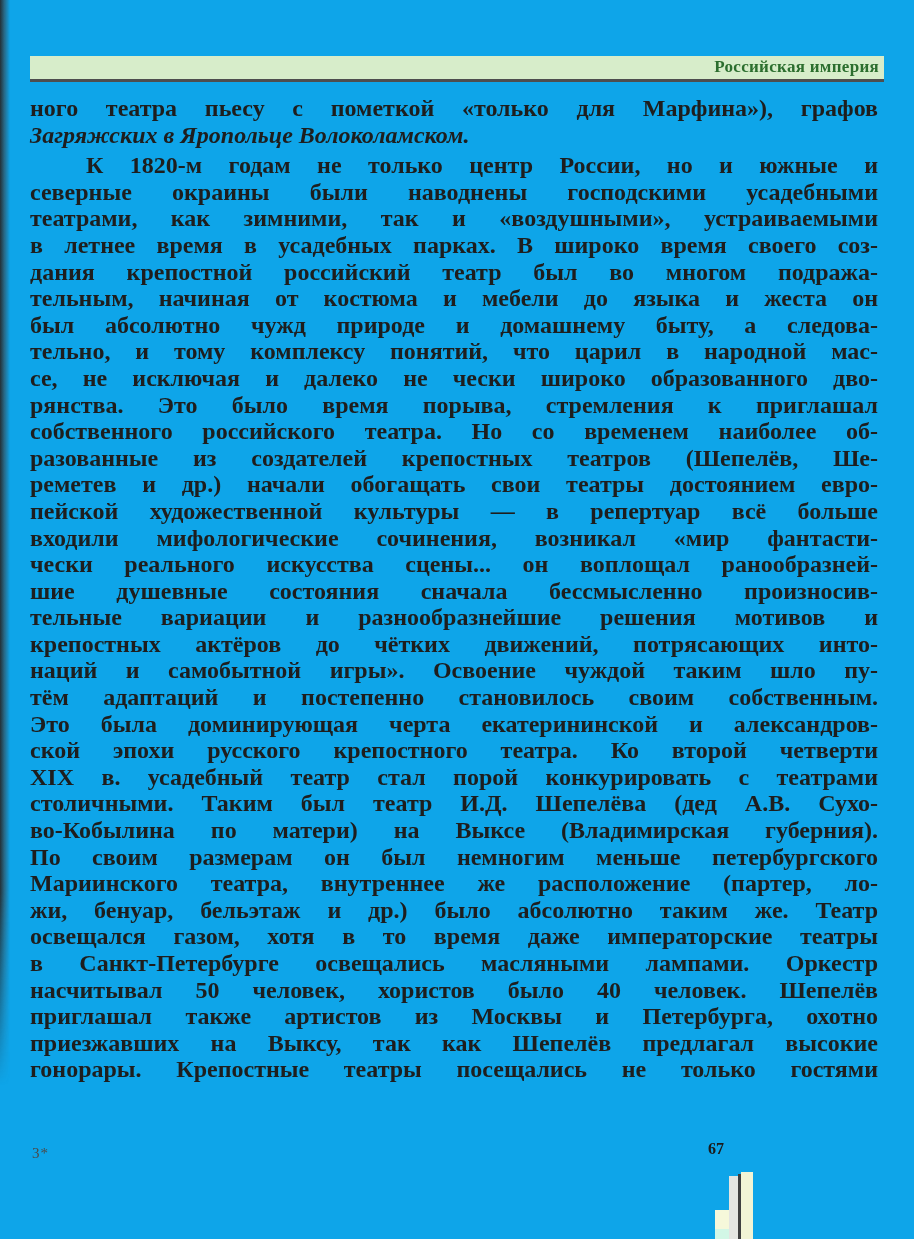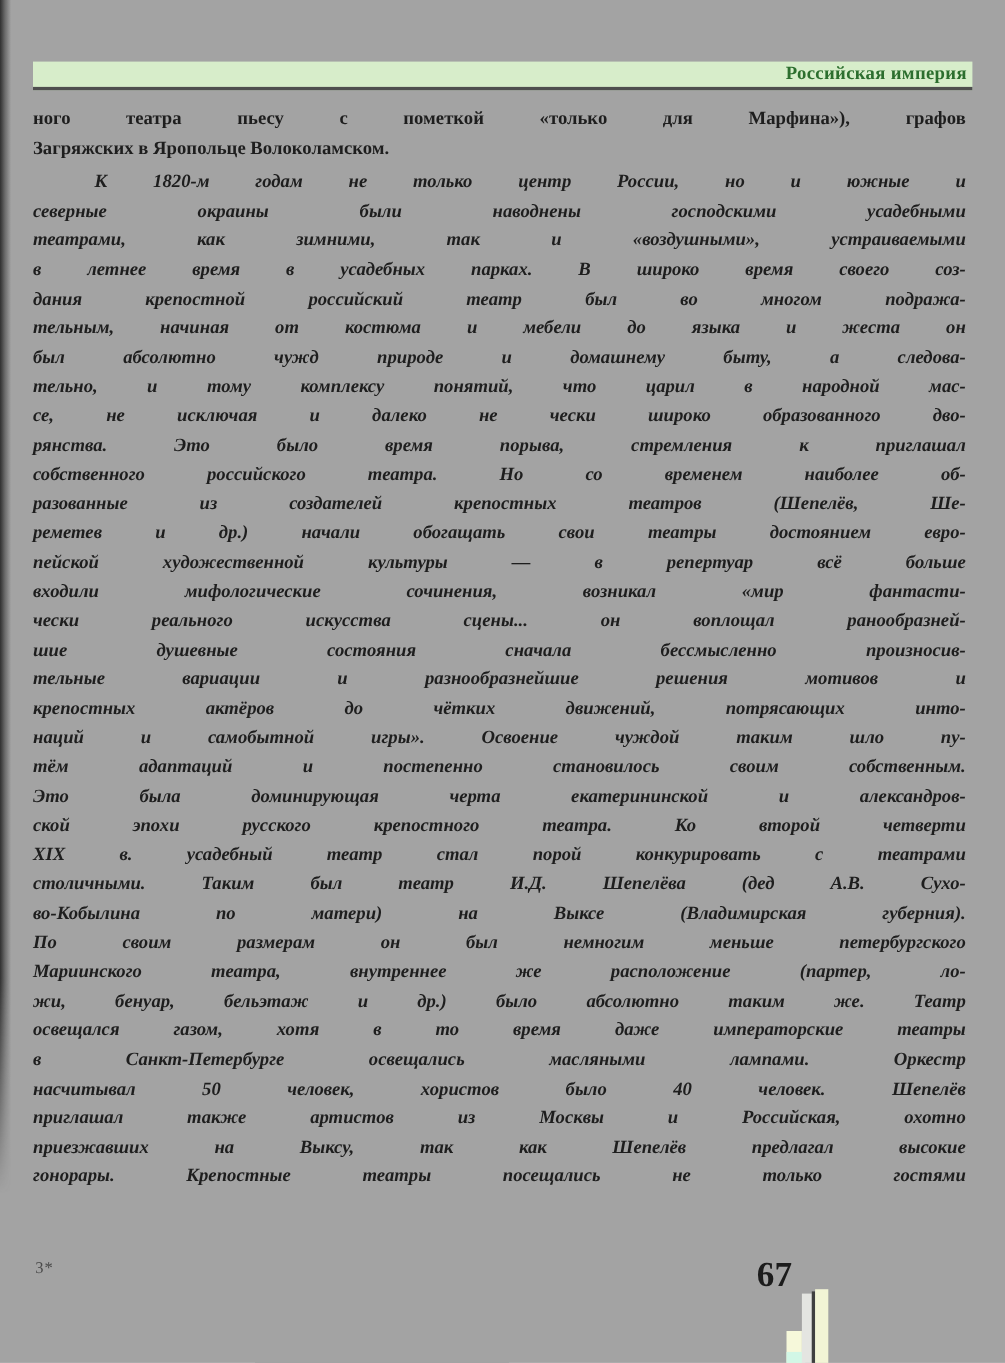--- a/index.html
+++ b/index.html
@@ -1,20 +1,20 @@
 <!DOCTYPE html>
 <html><head>
 <meta charset="utf-8">
 <style>
   html, body { margin: 0; padding: 0; background: #ffffff; }
   .page {
     position: relative;
     width: 914px;
     height: 1239px;
-    background: #a3a3a3;
+    background: #0ea5e9;
     overflow: hidden;
     font-family: "Liberation Serif", serif;
   }
   
   .gutter-shadow {
     position: absolute;
     left: 0; top: 0;
     width: 10px; height: 1085px;
     background: linear-gradient(to right, rgba(38,38,38,0.92) 0%, rgba(60,60,60,0.55) 45%, rgba(120,120,120,0.0) 100%);
     -webkit-mask-image: linear-gradient(to bottom, #000 82%, transparent 100%);
@@ -38,45 +38,45 @@
     font-weight: bold;
     color: #2c6e2e;
     letter-spacing: 0.3px;
     white-space: nowrap;
   }
   
   .body-text {
     position: absolute;
     left: 30px; top: 95px;
     width: 848px;
-    font-size: 17px;
+    font-size: 24px;
     font-weight: 600;
     line-height: 26.6px;
     color: #1e1e1e;
   }
-  .para + .para { margin-top: 4px; font-style: italic; }
+  .para + .para { margin-top: 4px; }
   .line {
     text-align: justify;
     text-align-last: justify;
     text-justify: inter-word;
   }
   .line.indent { padding-left: 56px; }
-  .line.last-left { text-align-last: left; }
+  .line.last-left { text-align-last: left; font-style: italic; }
   
   .signature-mark {
     position: absolute;
     left: 32px; top: 1145px;
     font-size: 15px;
     color: #4a4a4a;
     letter-spacing: 1px;
   }
   .page-number {
     position: absolute;
-    left: 688px; top: 1140px;
-    font-size: 32px;
+    left: 708px; top: 1140px;
+    font-size: 16px;
     font-weight: bold;
     color: #1c1c1c;
   }
   
   .edge-stripe { position: absolute; pointer-events: none; }
   .edge-gray   { left: 729px; top: 1176px; width: 9px;  height: 63px; background: #e4e5e1; }
   .edge-dark   { left: 738px; top: 1174px; width: 3px;  height: 65px; background: #3f3f3f; }
   .edge-yellow { left: 741px; top: 1172px; width: 12px; height: 67px; background: #f2f4d5; }
   .edge-ivory  { left: 715px; top: 1210px; width: 14px; height: 29px; background: #f6f8da; }
   .edge-mint   { left: 715px; top: 1229px; width: 17px; height: 10px; background: #d2f7e6; }
@@ -123,21 +123,21 @@
         <div class="line">ской эпохи русского крепостного театра. Ко второй четверти</div>
         <div class="line">XIX в. усадебный театр стал порой конкурировать с театрами</div>
         <div class="line">столичными. Таким был театр И.Д. Шепелёва (дед А.В. Сухо-</div>
         <div class="line">во-Кобылина по матери) на Выксе (Владимирская губерния).</div>
         <div class="line">По своим размерам он был немногим меньше петербургского</div>
         <div class="line">Мариинского театра, внутреннее же расположение (партер, ло-</div>
         <div class="line">жи, бенуар, бельэтаж и др.) было абсолютно таким же. Театр</div>
         <div class="line">освещался газом, хотя в то время даже императорские театры</div>
         <div class="line">в Санкт-Петербурге освещались масляными лампами. Оркестр</div>
         <div class="line">насчитывал 50 человек, хористов было 40 человек. Шепелёв</div>
-        <div class="line">приглашал также артистов из Москвы и Российская, охотно</div>
+        <div class="line">приглашал также артистов из Москвы и Петербурга, охотно</div>
         <div class="line">приезжавших на Выксу, так как Шепелёв предлагал высокие</div>
         <div class="line">гонорары. Крепостные театры посещались не только гостями</div>
       </div>
     </div>
 
   <span class="signature-mark">3*</span>
 
   <span class="page-number">67</span>
 
   <div class="edge-stripe edge-ivory"></div>

